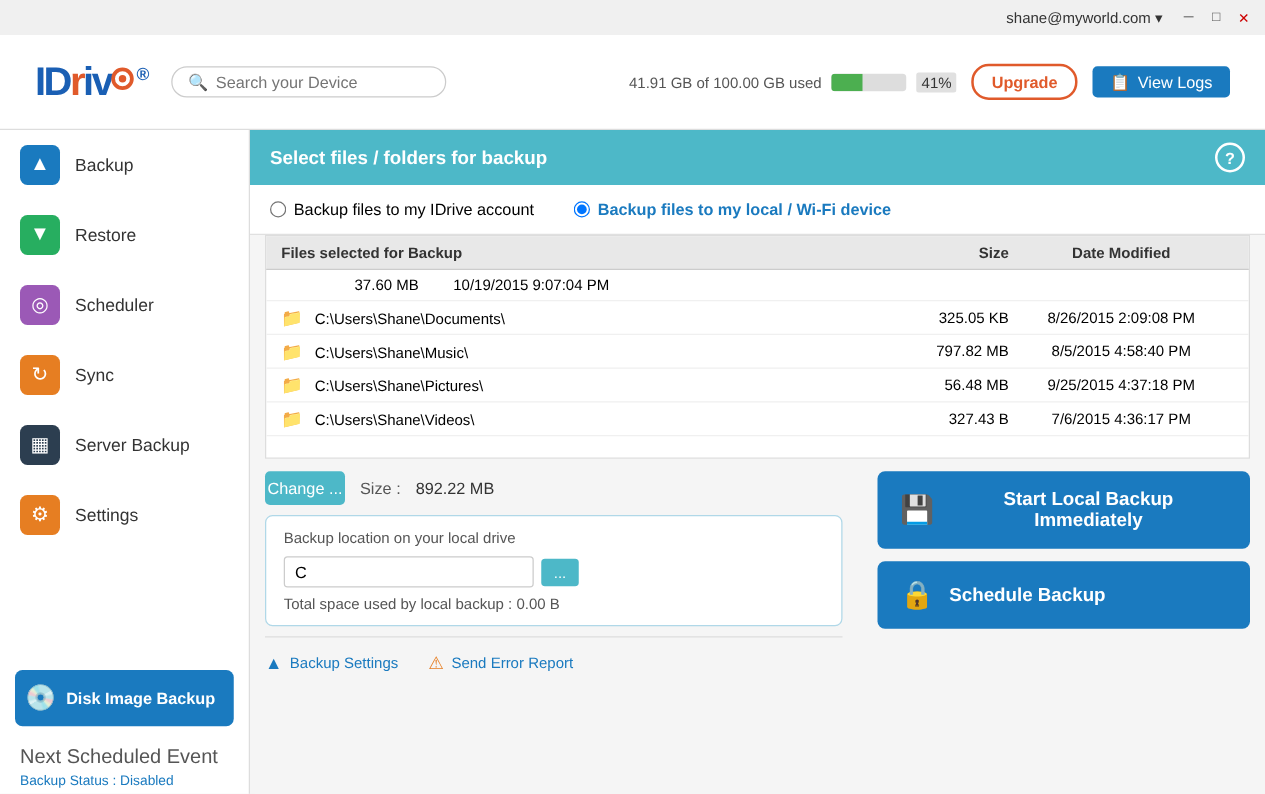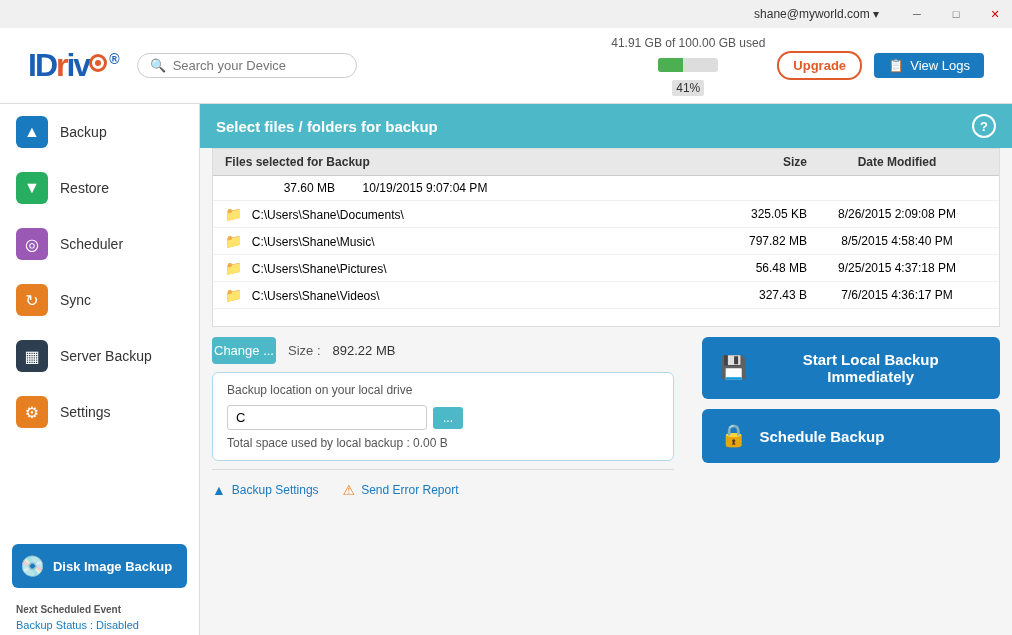--- a/index.html
+++ b/index.html
@@ -1,42 +1,42 @@
 <!DOCTYPE html>
 <html><head>
   <meta charset="utf-8">
   <style>
     * { box-sizing: border-box; margin: 0; padding: 0; font-family: Arial, sans-serif; }
     body { width: 1012px; height: 635px; background: #f0f0f0; overflow: hidden; font-size: 13px; }
 
     
     .titlebar {
       display: flex; align-items: center; justify-content: flex-end;
-      background: #f0f0f0; height: 28px; padding: 0 8px; gap: 21px;
+      background: #f0f0f0; height: 28px; padding: 0 8px; gap: 4px;
     }
     .titlebar-user { font-size: 12px; color: #333; margin-right: 8px; }
     .titlebar-btn {
       width: 18px; height: 18px; display: flex; align-items: center; justify-content: center;
       font-size: 11px; cursor: pointer; border: none; background: transparent; color: #555;
     }
     .titlebar-btn.close { color: #c00; }
 
     
     .header {
       display: flex; align-items: center; background: white;
       height: 76px; padding: 0 28px; border-bottom: 1px solid #ddd;
     }
     .logo { display: flex; align-items: center; margin-right: 20px; }
     .search-box {
       display: flex; align-items: center; border: 1px solid #ccc; border-radius: 16px;
       padding: 4px 12px; background: white; width: 220px; margin-right: auto;
     }
     .search-box input { border: none; outline: none; font-size: 13px; width: 180px; color: #999; }
     .header-right { display: flex; align-items: center; gap: 12px; }
-    .storage-info { display: flex; align-items: center; gap: 8px; font-size: 12px; color: #555; flex-direction: column; }
+    .storage-info { display: flex; align-items: center; gap: 8px; font-size: 12px; color: #555; }
     .progress-bar-outer { width: 60px; height: 14px; background: #ddd; border-radius: 3px; overflow: hidden; }
     .progress-bar-inner { height: 100%; background: #4caf50; }
     .progress-label { font-size: 12px; color: #333; background: #e0e0e0; padding: 1px 4px; border-radius: 2px; }
     .btn-upgrade { background: white; border: 2px solid #e05a2b; color: #e05a2b; border-radius: 14px; padding: 5px 14px; font-size: 13px; cursor: pointer; font-weight: bold; }
     .btn-viewlogs { background: #1a7abf; border: none; color: white; border-radius: 4px; padding: 5px 14px; font-size: 13px; cursor: pointer; display: flex; align-items: center; gap: 6px; }
 
     
     .main { display: flex; height: calc(635px - 28px - 72px); }
 
     
@@ -51,21 +51,21 @@
     .si-scheduler { background: #9b59b6; }
     .si-sync { background: #e67e22; }
     .si-server { background: #2c3e50; }
     .si-settings { background: #e67e22; }
     .sidebar-spacer { flex: 1; }
     .disk-image-btn {
       margin: 8px 12px; background: #1a7abf; color: white; border-radius: 6px;
       padding: 10px 8px; display: flex; align-items: center; gap: 8px; cursor: pointer; font-size: 13px; font-weight: bold;
     }
     .disk-icon { font-size: 20px; }
-    .next-event { padding: 8px 16px 4px; font-size: 10px; color: #555; font-weight: bold; }
+    .next-event { padding: 8px 16px 4px; font-size: 16px; color: #555; font-weight: normal; }
     .backup-status { padding: 0 16px 8px; font-size: 11px; color: #1a7abf; cursor: pointer; }
 
     
     .content { flex: 1; background: #f5f5f5; overflow: hidden; }
     .content-header {
       background: #4db8c8; color: white; padding: 10px 16px;
       display: flex; align-items: center; justify-content: space-between; font-size: 15px; font-weight: bold;
     }
     .help-btn { width: 24px; height: 24px; border-radius: 50%; border: 2px solid white; color: white; display: flex; align-items: center; justify-content: center; font-weight: bold; cursor: pointer; font-size: 13px; }
 
@@ -183,20 +183,30 @@
     <div class="next-event">Next Scheduled Event</div>
     <div class="backup-status">Backup Status : Disabled</div>
   </div>
 
   <div class="content">
     <div class="content-header">
       <span>Select files / folders for backup</span>
       <div class="help-btn">?</div>
     </div>
 
+    <div class="radio-row">
+      <label class="radio-label">
+        <input type="radio" name="backup-dest" style="">
+        <span>Backup files to my IDrive account</span>
+      </label>
+      <label class="radio-label active">
+        <input type="radio" name="backup-dest" checked="" style="">
+        <span style="color:#1a7abf; font-weight:bold;">Backup files to my local / Wi-Fi device</span>
+      </label>
+    </div>
 
     <div class="table-area">
       <div class="table-header">
         <span class="col-name">Files selected for Backup</span>
         <span class="col-size">Size</span>
         <span class="col-date">Date Modified</span>
       </div>
       <div class="file-list-container" id="file-list">
           <div class="table-row">
       <span class="col-size">37.60 MB</span>

